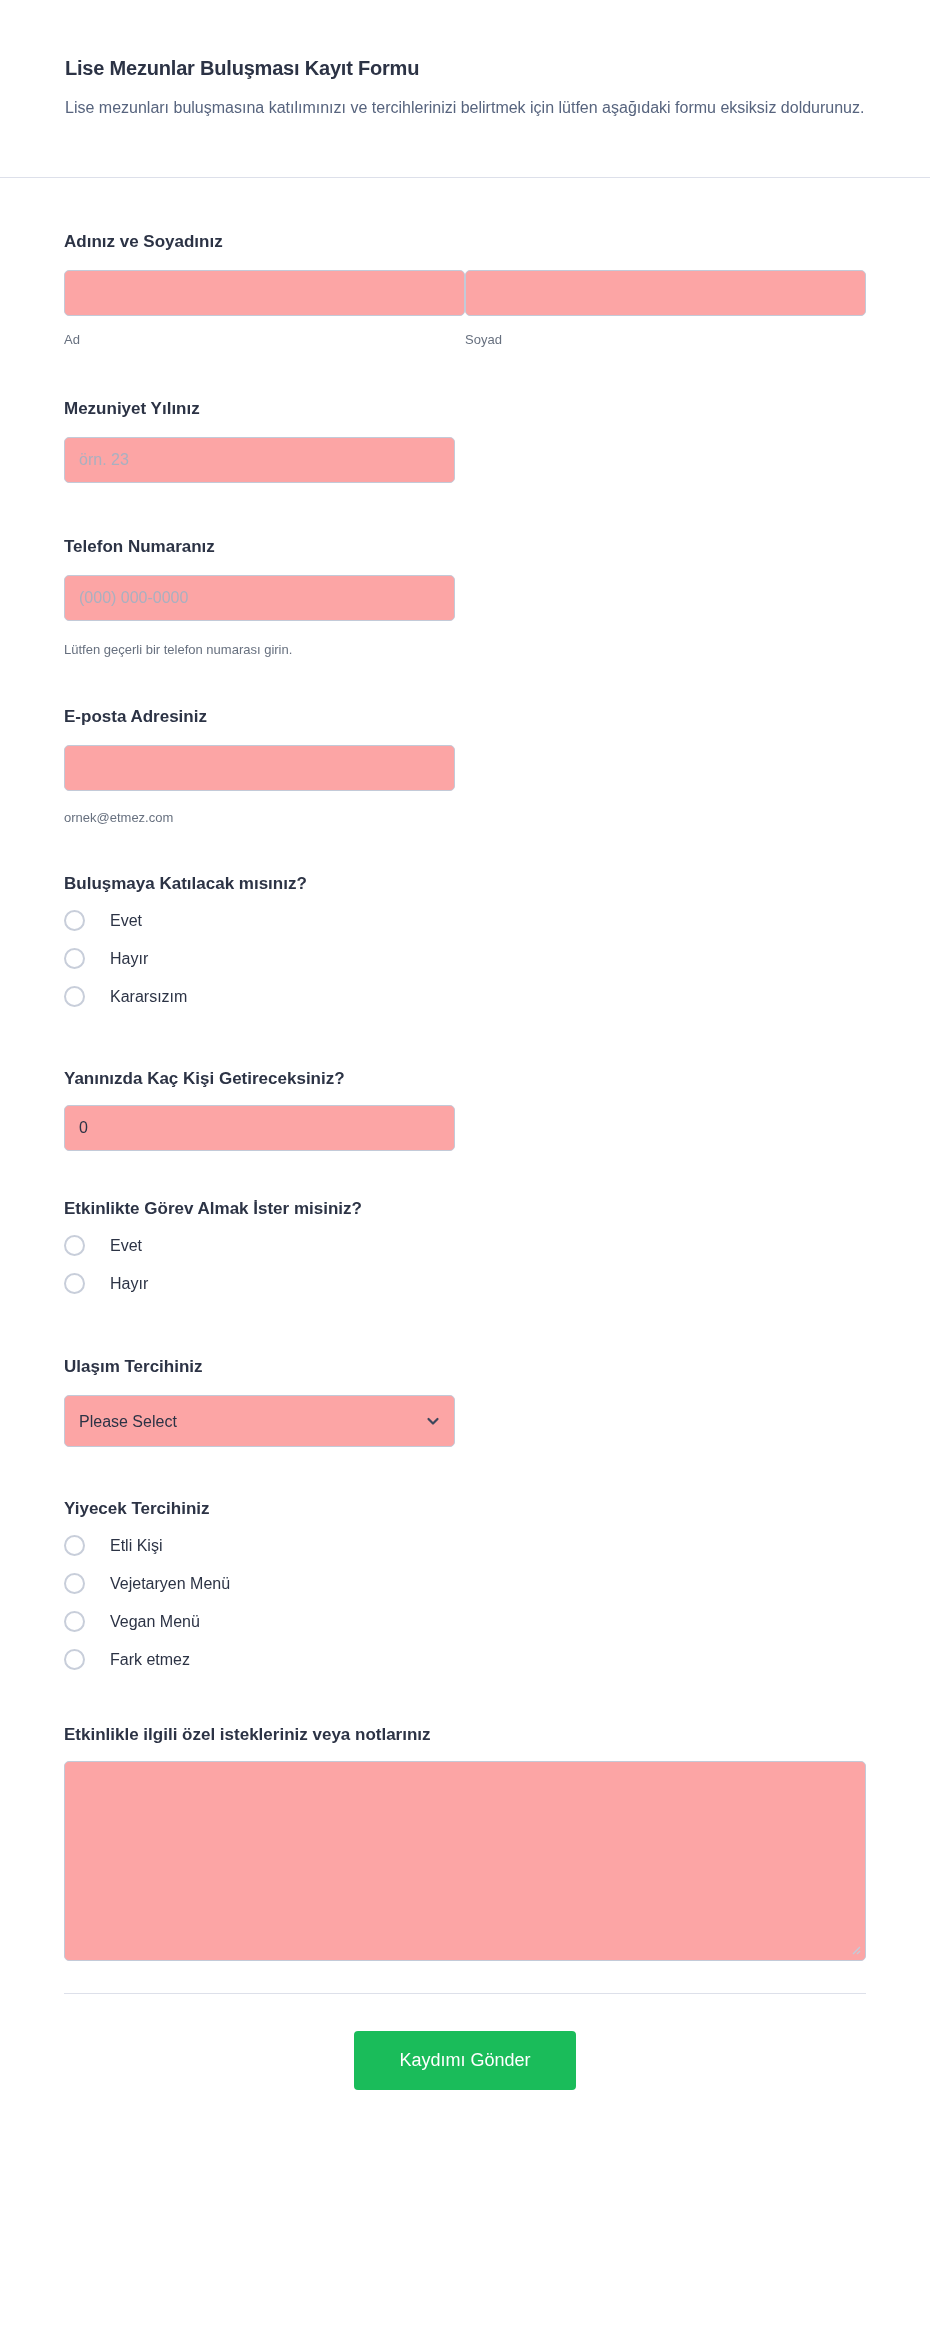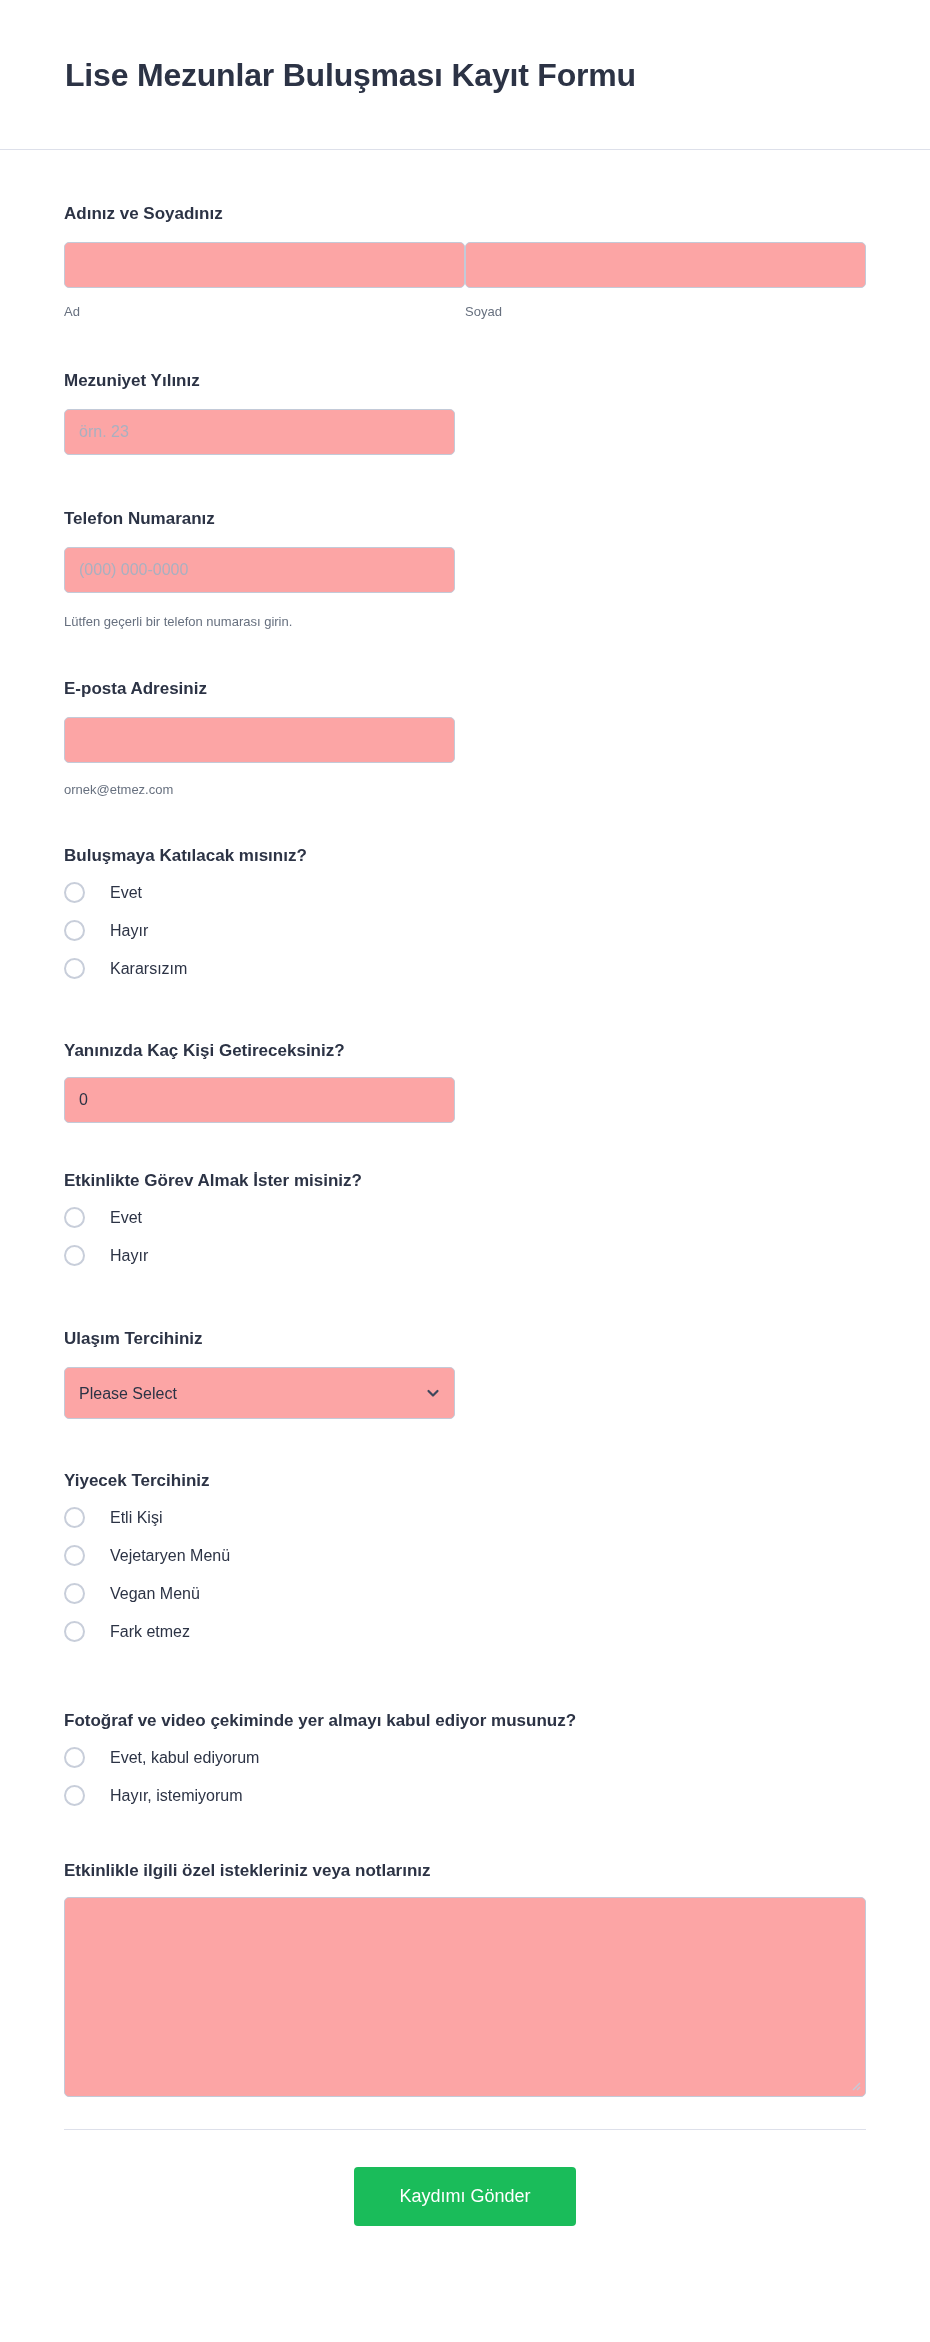--- a/index.html
+++ b/index.html
@@ -7,21 +7,21 @@
   body {
     width:930px;
     font-family:"Liberation Sans","DejaVu Sans",sans-serif;
     color:#2C3345;
   }
   .page { width:930px; background:#fff; min-height:2342px; }
 
   
   header { padding:56px 65px 55px; }
   h1.form-title {
-    font-size:32px; line-height:1.2; font-weight:700; color:#2C3345;
+    font-size:20px; line-height:1.2; font-weight:700; color:#2C3345;
     letter-spacing:-0.2px;
   }
   p.form-desc {
     margin-top:13px; font-size:16px; line-height:29px; color:#57647E;
     max-width:800px;
   }
   .divider { height:1px; background:#DDE0EA; width:100%; }
 
   
   main { padding:0 64px; }
@@ -93,20 +93,21 @@
     font-size:18px; font-weight:500; cursor:pointer;
   }
 </style>
 </head>
 <body>
 
 <div class="page">
 
   <header>
     <h1 class="form-title">Lise Mezunlar Buluşması Kayıt Formu</h1>
+    <p class="form-desc">Lise mezunları buluşmasına katılımınızı ve tercihlerinizi belirtmek için lütfen aşağıdaki formu eksiksiz doldurunuz.</p>
   </header>
 
   <div class="divider"></div>
 
   <main>
 
     <section class="question mt-q1">
       <div class="q-label">Adınız ve Soyadınız</div>
       <div class="two-col">
         <div>
@@ -201,33 +202,20 @@
           <span class="radio-circle"></span>
           <span class="radio-text">Vegan Menü</span>
         </label>
         <label class="radio-row">
           <span class="radio-circle"></span>
           <span class="radio-text">Fark etmez</span>
         </label>
       </div>
     </section>
 
-    <section class="question mt-q10">
-      <div class="q-label">Fotoğraf ve video çekiminde yer almayı kabul ediyor musunuz?</div>
-      <div class="radio-group">
-        <label class="radio-row">
-          <span class="radio-circle"></span>
-          <span class="radio-text">Evet, kabul ediyorum</span>
-        </label>
-        <label class="radio-row">
-          <span class="radio-circle"></span>
-          <span class="radio-text">Hayır, istemiyorum</span>
-        </label>
-      </div>
-    </section>
 
     <section class="question mt-q11">
       <div class="q-label">Etkinlikle ilgili özel istekleriniz veya notlarınız</div>
       <div class="textarea-wrap">
         <textarea class="note-textarea" style=""></textarea>
         <svg class="resize-grip" width="10" height="10" viewBox="0 0 10 10">
           <line x1="2" y1="9" x2="9" y2="2" stroke="#C3CAD8" stroke-width="1.4"></line>
           <line x1="6" y1="9" x2="9" y2="6" stroke="#C3CAD8" stroke-width="1.4"></line>
         </svg>
       </div>

